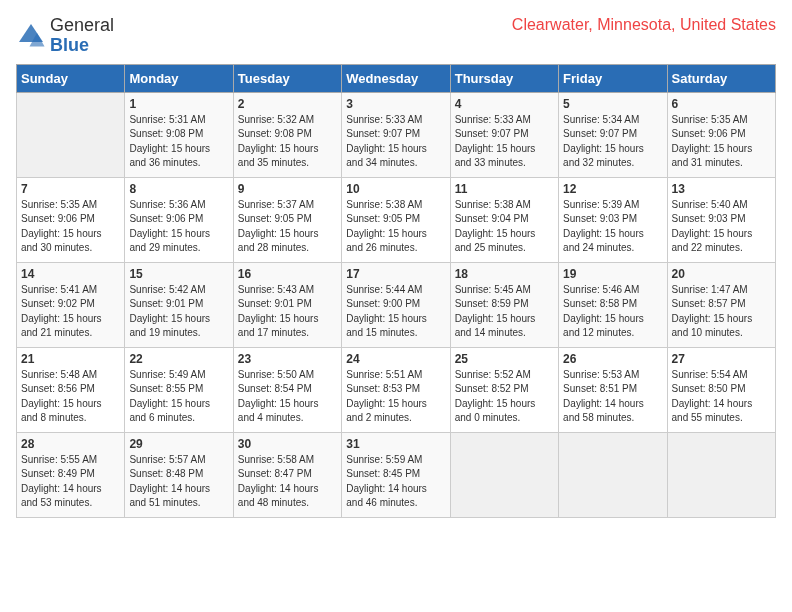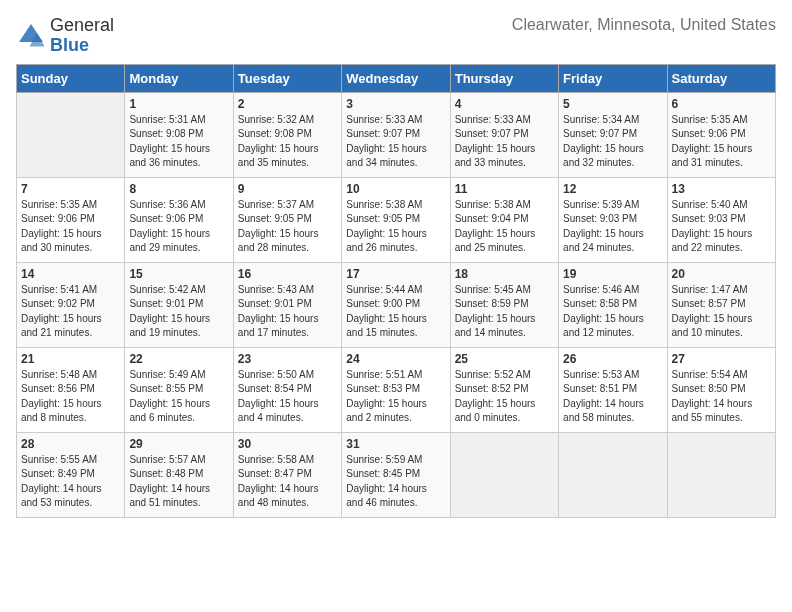--- a/index.html
+++ b/index.html
@@ -44,21 +44,21 @@
       text-align: right;
     }
     .main-title {
       font-size: 42px;
       font-weight: bold;
       color: #333;
       line-height: 1.1;
     }
     .subtitle {
       font-size: 16px;
-      color: #737373;
+      color: #ef4444;
     }
     table {
       width: 100%;
       border-collapse: collapse;
       table-layout: fixed;
     }
     thead tr {
       background-color: #2a6db5;
       color: white;
       margin-top: 16px;

